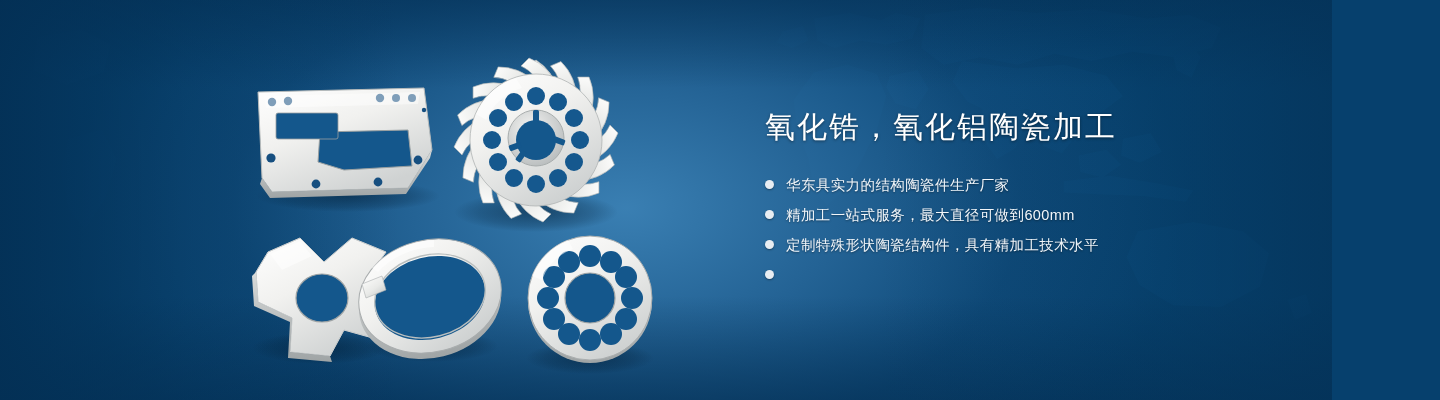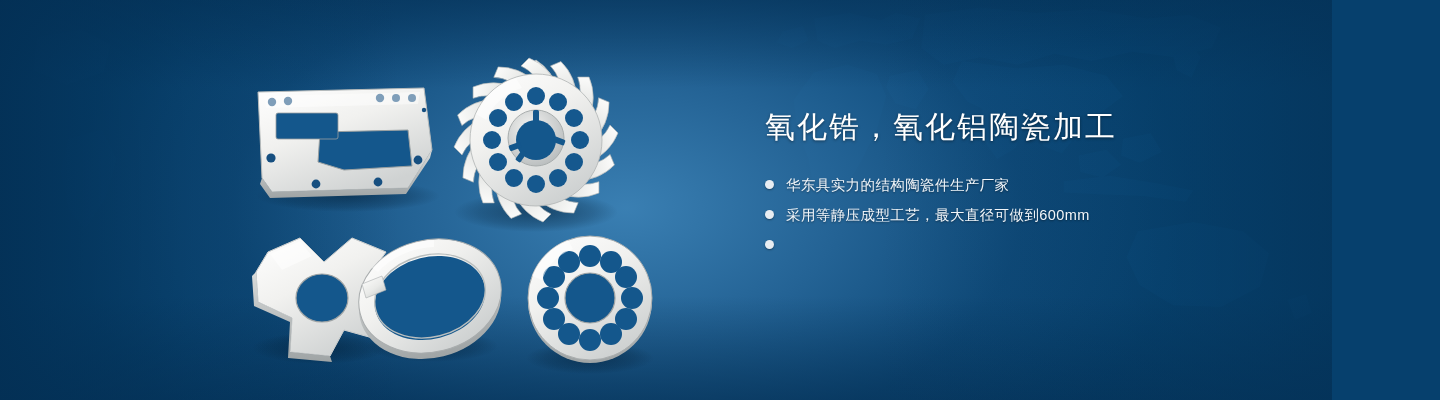--- a/index.html
+++ b/index.html
@@ -335,21 +335,25 @@
 
     <div class="headline">氧化锆，氧化铝陶瓷加工</div>
 
     <ul class="bullets">
       <li class="bullet-row">
         <span class="bullet-dot"></span>
         <span class="bullet-text">华东具实力的结构陶瓷件生产厂家</span>
       </li>
       <li class="bullet-row">
         <span class="bullet-dot"></span>
-        <span class="bullet-text">采用等静压成型工艺，最大直径可做到600mm</span>
+        <span class="bullet-text">精加工一站式服务，最大直径可做到600mm</span>
+      </li>
+      <li class="bullet-row">
+        <span class="bullet-dot"></span>
+        <span class="bullet-text">定制特殊形状陶瓷结构件，具有精加工技术水平</span>
       </li>
       <li class="bullet-row">
         <span class="bullet-dot"></span>
       </li>
     </ul>
   </div>
 
 </div>
 
 </body></html>

